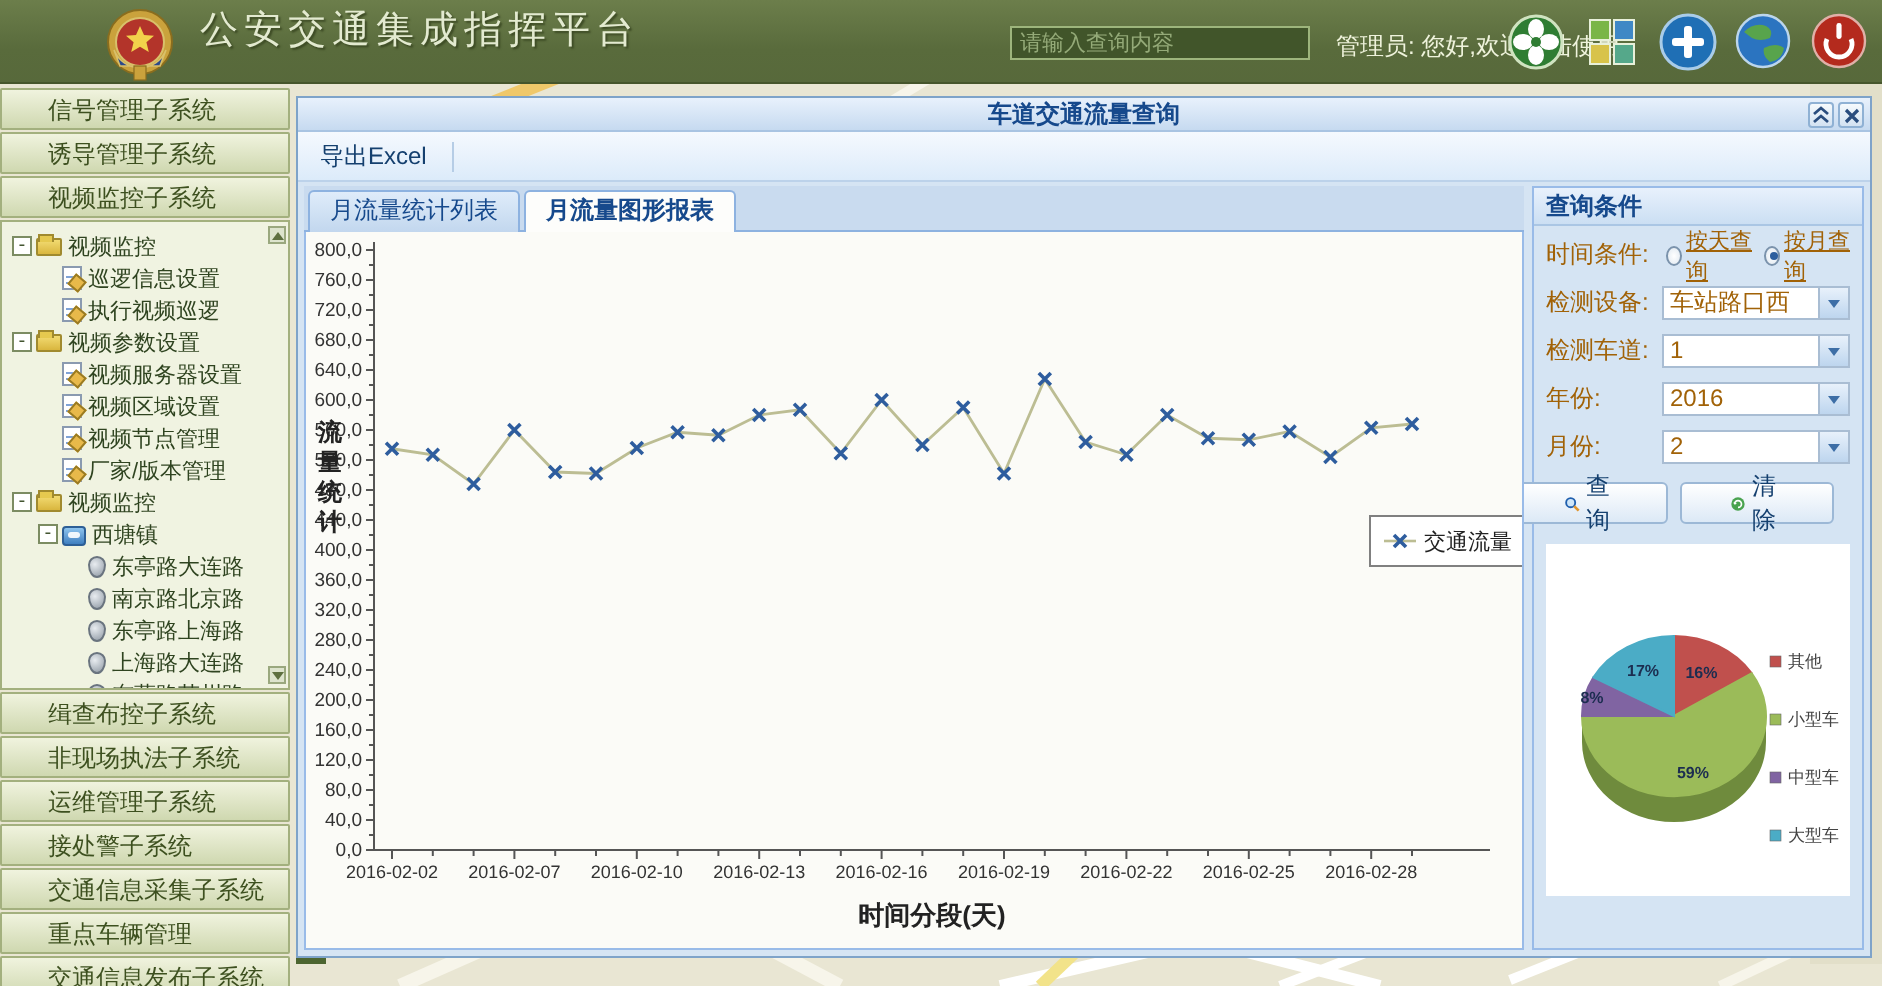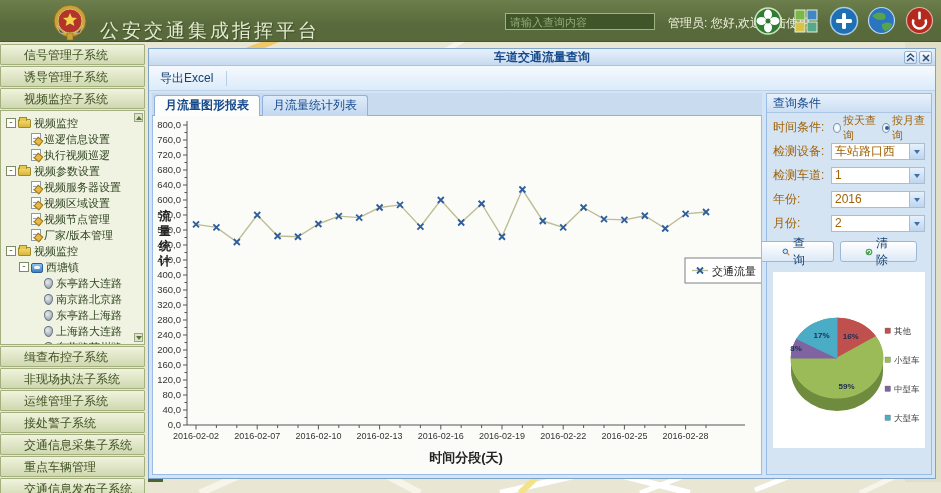--- a/index.html
+++ b/index.html
@@ -13,21 +13,21 @@
   .map-bg { position: absolute; inset: 0; z-index: 0; }
   
   .app-header {
     position: absolute; left:0; top:0; width:941px; height:42px; z-index:6;
     background: linear-gradient(#6c7e4b, #596b3c 60%, #51623577);
     background-color:#5d6f40;
     display:flex; align-items:center;
     border-bottom:1px solid #46562c;
   }
   .badge { position:absolute; left:52px; top:3px; width:36px; height:38px; }
-  .app-title { position:absolute; left:100px; top:18px; font-size:19px; letter-spacing:3px; color:#e3ead0; text-shadow:1px 1px 1px #3c4a24; }
+  .app-title { position:absolute; left:100px; top:2px; font-size:19px; letter-spacing:3px; color:#e3ead0; text-shadow:1px 1px 1px #3c4a24; }
   .hdr-search {
     position:absolute; left:505px; top:13px; width:150px; height:17px;
     background:#41552a; border:1px solid #9db57c; color:#d7e0bd; font-size:11px; padding:0 4px; outline:none;
   }
   .hdr-search::placeholder { color:#94aa78; }
   .hdr-welcome { position:absolute; left:668px; top:15px; font-size:12px; color:#eff3dc; }
   .hdr-icons { position:absolute; right:6px; top:5px; display:flex; gap:7px; }
   .hicon { width:31px; height:31px; display:flex; align-items:center; justify-content:center; cursor:pointer; }
   
   .sidebar { position:absolute; left:0; top:44px; width:145px; z-index:5; }
@@ -80,27 +80,27 @@
   .tab-area { flex:1; display:flex; flex-direction:column; min-width:0; }
   .tabstrip { height:23px; background:#c9dbef; border-bottom:1px solid #8db2e0; display:flex; gap:2px; padding:2px 0 0 2px; }
   .tab {
     padding:0 10px; height:21px; line-height:19px; font-size:12px; color:#16498c; cursor:pointer;
     background:linear-gradient(#dfecfa,#c2d7ee); border:1px solid #8db2e0; border-bottom:none; border-radius:3px 3px 0 0;
   }
   .tab.active { background:#fdfdfb; font-weight:bold; height:22px; margin-bottom:-1px; }
   .chart-panel { flex:1; background:#fbfbf7; border:1px solid #99bbe8; border-top:none; position:relative; overflow:hidden; }
   
   .query-panel { width:166px; flex:none; background:#d5e4f3; border:1px solid #99bbe8; display:flex; flex-direction:column; }
-  .qp-header { height:19px; line-height:18px; padding-left:6px; font-size:12px; font-weight:normal; color:#16498c;
+  .qp-header { height:19px; line-height:18px; padding-left:6px; font-size:12px; font-weight:bold; color:#16498c;
     background:linear-gradient(#e8f1fc,#cbdff3); border-bottom:1px solid #aac6e4; }
   .qp-form { padding:6px 6px 0 6px; }
   .form-row { display:flex; align-items:center; height:17px; margin-bottom:7px; font-size:12px; color:#a16207; }
   .lbl { width:58px; flex:none; }
   .radio-group { display:flex; gap:6px; margin-left:2px; }
-  .radio-opt { display:flex; align-items:center; gap:2px; font-size:11px; cursor:pointer; }
+  .radio-opt { display:flex; align-items:center; gap:2px; font-size:11px; cursor:pointer;text-decoration:underline; }
   .radio { width:10px; height:10px; border-radius:50%; border:1px solid #7b93ac; background:radial-gradient(#fff,#dfe8f0); position:relative; }
   .radio.checked::after { content:""; position:absolute; left:2px; top:2px; width:4px; height:4px; border-radius:50%; background:#2d5f9e; }
   .select { flex:1; height:17px; background:#fff; border:1px solid #a9bdd3; position:relative; font-size:12px; line-height:15px; padding-left:3px; cursor:pointer; }
   .sel-trigger { position:absolute; right:0; top:0; bottom:0; width:15px;
     background:linear-gradient(#e8f1fb,#bdd5ee); border-left:1px solid #a9bdd3; display:flex; align-items:center; justify-content:center; }
   .sel-trigger::after { content:""; width:0; height:0; border-left:3px solid transparent; border-right:3px solid transparent; border-top:4px solid #3d6ea6; }
   .btn-row { display:flex; justify-content:flex-end; gap:6px; padding:2px 8px 6px 0; }
   .sbtn { height:21px; display:flex; align-items:center; gap:3px; padding:0 24px; font-size:12px; color:#15406f;
     background:linear-gradient(#ffffff,#dce9f6); border:1px solid #9cb8d6; border-radius:3px; cursor:pointer; }
   .pie-box { height:176px; margin:4px 6px 0 6px; background:#fff; position:relative; }
@@ -295,22 +295,22 @@
       </span>
     </span>
   </div>
   <div class="toolbar">
     <span class="btn-export">导出Excel</span>
     <span class="tb-sep"></span>
   </div>
   <div class="content-row">
     <div class="tab-area">
       <div class="tabstrip">
+        <span class="tab">月流量统计列表</span>
         <span class="tab active">月流量图形报表</span>
-        <span class="tab">月流量统计列表</span>
       </div>
       <div class="chart-panel">
         <svg id="line-chart" width="612" height="360">
             <line x1="30" y1="309" x2="34" y2="309" stroke="#555" stroke-width="1"></line>
             <text x="28" y="312" font-family="Liberation Sans, DejaVu Sans, sans-serif" text-anchor="end" font-size="9.5" fill="#333">0,0</text>
             <line x1="31.5" y1="301.5" x2="34" y2="301.5" stroke="#555" stroke-width="1"></line>
             <line x1="30" y1="294" x2="34" y2="294" stroke="#555" stroke-width="1"></line>
             <text x="28" y="297" font-family="Liberation Sans, DejaVu Sans, sans-serif" text-anchor="end" font-size="9.5" fill="#333">40,0</text>
             <line x1="31.5" y1="286.5" x2="34" y2="286.5" stroke="#555" stroke-width="1"></line>
             <line x1="30" y1="279" x2="34" y2="279" stroke="#555" stroke-width="1"></line>

